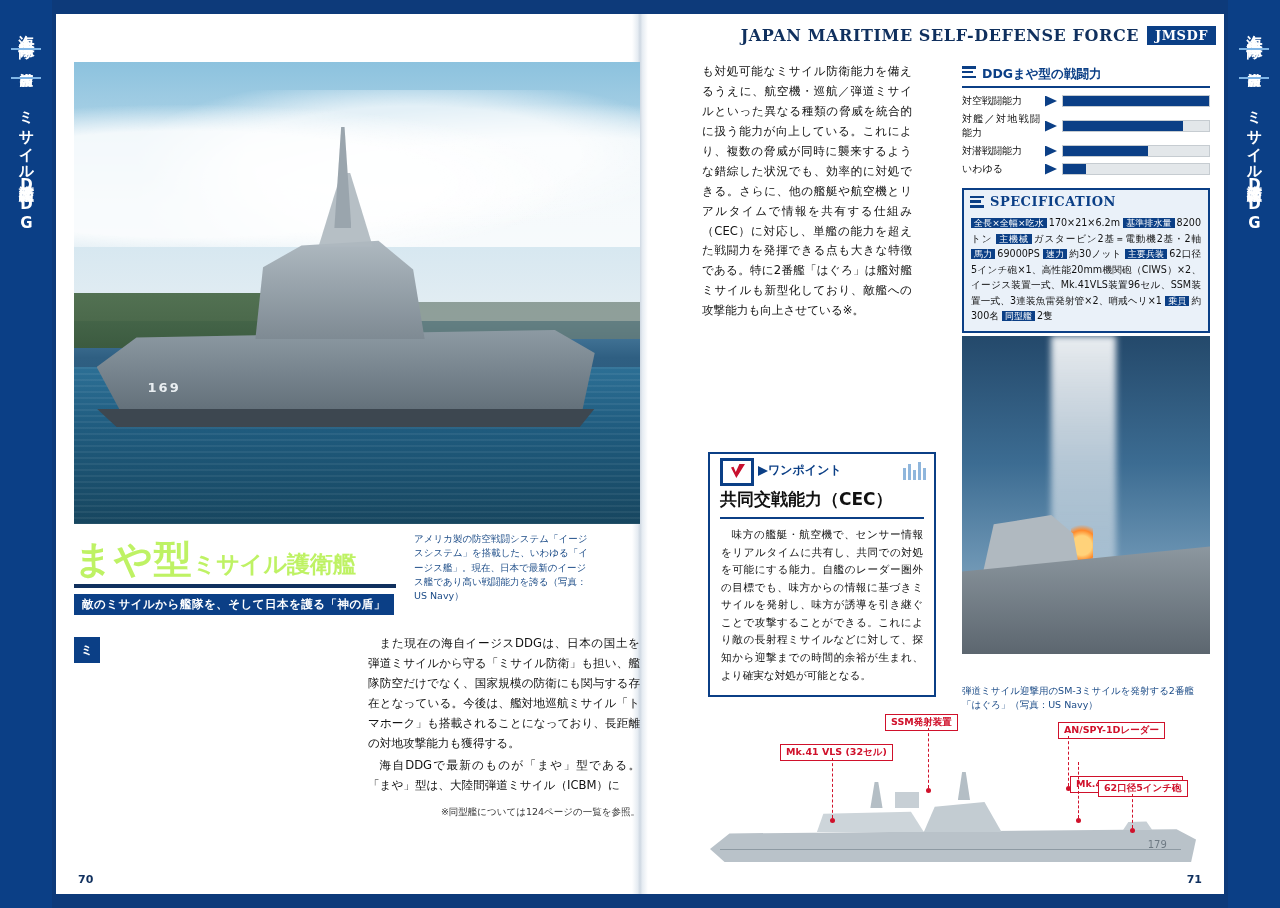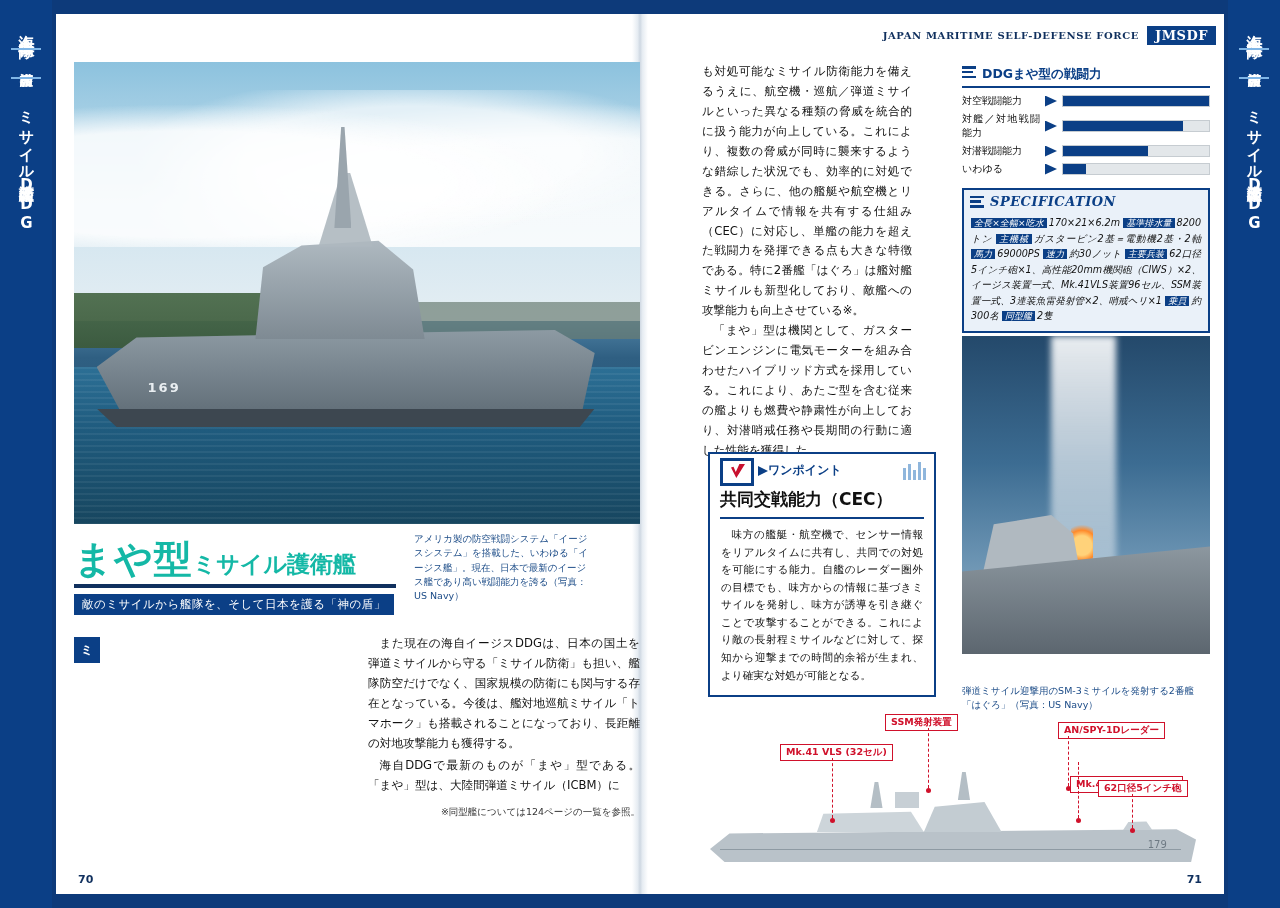--- a/index.html
+++ b/index.html
@@ -40,21 +40,21 @@
 
   
   .gutter { position:absolute; top:14px; bottom:14px; left:632px; width:16px;
     background:linear-gradient(to right,#ffffff 0%,#e6ecf2 35%,#cfd8e2 50%,#e6ecf2 65%,#ffffff 100%); }
 
   
   .hdr {
     position:absolute; top:26px; right:64px; display:flex; align-items:center; gap:8px;
   }
   .hdr .jmsdf-text {
-    font-family:"DejaVu Serif", serif; font-size:10px; font-weight:bold;
+    font-family:"DejaVu Serif", serif; font-size:16px; font-weight:bold;
     letter-spacing:0.6px; color:#10305e;
   }
   .hdr .jmsdf-badge {
     background:#0b3f86; color:#fff; font-family:"DejaVu Serif", serif;
     font-weight:bold; font-size:13px; padding:2px 8px; letter-spacing:0.5px;
   }
 
   
   .main-photo {
     position:absolute; left:74px; top:62px; width:566px; height:462px;
@@ -91,27 +91,27 @@
     font-family:"DejaVu Sans", sans-serif; font-size:13px; font-weight:bold; letter-spacing:2px; }
 
   .photo-caption {
     position:absolute; left:414px; top:532px; width:178px;
     font-size:9.5px; line-height:1.5; color:#1b4b87;
   }
 
   
   .title-wrap { position:absolute; left:74px; top:540px; width:330px; }
   .title-main {
-    font-size:38px; font-weight:bold; color:#14b8a6; letter-spacing:1px;
+    font-size:38px; font-weight:bold; color:#bef264; letter-spacing:1px;
     font-family:"DejaVu Sans", sans-serif; line-height:1;
   }
   .title-main .sub { font-size:23px; letter-spacing:0px; }
   .title-rule { height:4px; background:#10305e; margin:6px 0 5px; width:322px; }
   .title-band {
-    background:#0b3f86; color:#fff; font-size:11.5px; font-weight:normal;
+    background:#0b3f86; color:#fff; font-size:11.5px; font-weight:bold;
     padding:3px 8px; display:inline-block; letter-spacing:0.5px;
   }
 
   
   .lcolumns { position:absolute; left:74px; top:634px; width:566px;
     display:flex; gap:22px; }
   .lcol { width:272px; font-size:11.6px; line-height:1.72; color:#111; text-align:justify; }
   .dropcap {
     float:left; width:26px; height:26px; background:#0b3f86; color:#fff;
     font-size:12px; display:flex; align-items:center; justify-content:center;
@@ -143,21 +143,21 @@
   .skill-rule { height:2px; background:#0b3f86; margin:3px 0 6px; }
   .skill-row { display:flex; align-items:center; gap:5px; margin-bottom:4px; }
   .skill-label { font-size:10px; color:#111; width:78px; text-align:justify; }
   .skill-arrow { width:12px; height:11px; background:#0b3f86;
     clip-path:polygon(0 0,100% 50%,0 100%); }
   .skill-track { flex:1; height:12px; background:#e3e7ea; border:1px solid #c6ccd1; position:relative; }
   .skill-fill { position:absolute; left:0; top:0; bottom:0; background:#0b3f86; }
 
   
   .spec-box { position:absolute; left:962px; top:188px; width:248px;
-    border:2px solid #0b3f86; background:#eaf1f9;font-style:italic; }
+    border:2px solid #0b3f86; background:#eaf1f9; }
   .spec-head { display:flex; align-items:center; gap:6px; padding:4px 6px 2px; }
   .spec-title { font-family:"DejaVu Serif", serif; font-weight:bold; font-size:13px; color:#0b3f86; letter-spacing:.5px; }
   .spec-body { font-size:9.6px; line-height:1.62; color:#111; padding:4px 7px 7px; text-align:justify; }
   .tag { background:#0b3f86; color:#fff; padding:0 3px; margin-right:2px; font-size:9px; white-space:nowrap; }
 
   
   .missile-photo { position:absolute; left:962px; top:336px; width:248px; height:318px;
     background:linear-gradient(#24496b 0%,#3c6c92 40%,#6a93b2 70%,#9fb8c9 100%); overflow:hidden; }
   .mm-smoke { position:absolute; left:36%; top:0; width:26%; height:78%;
     background:linear-gradient(to bottom, rgba(255,255,255,.9), rgba(255,255,255,.35));
@@ -277,21 +277,20 @@
       <p class="indent">海自DDGで最新のものが「まや」型である。「まや」型は、大陸間弾道ミサイル（ICBM）に</p>
       <div class="note">※同型艦については124ページの一覧を参照。</div>
     </div>
   </div>
 
   <div class="folio left">70</div>
   <div class="folio right">71</div>
 
   <div class="rcol-text">
     <p>も対処可能なミサイル防衛能力を備えるうえに、航空機・巡航／弾道ミサイルといった異なる種類の脅威を統合的に扱う能力が向上している。これにより、複数の脅威が同時に襲来するような錯綜した状況でも、効率的に対処できる。さらに、他の艦艇や航空機とリアルタイムで情報を共有する仕組み（CEC）に対応し、単艦の能力を超えた戦闘力を発揮できる点も大きな特徴である。特に2番艦「はぐろ」は艦対艦ミサイルも新型化しており、敵艦への攻撃能力も向上させている※。</p>
-    <p class="indent">「まや」型は機関として、ガスタービンエンジンに電気モーターを組み合わせたハイブリッド方式を採用している。これにより、あたご型を含む従来の艦よりも燃費や静粛性が向上しており、対潜哨戒任務や長期間の行動に適した性能を獲得した。</p>
   </div>
 
   <div class="skill-box">
     <div class="skill-head">
       <span class="bars-icon">
           <i></i>
           <i></i>
           <i></i>
         </span>
       <span class="skill-title">DDGまや型の戦闘力</span>

